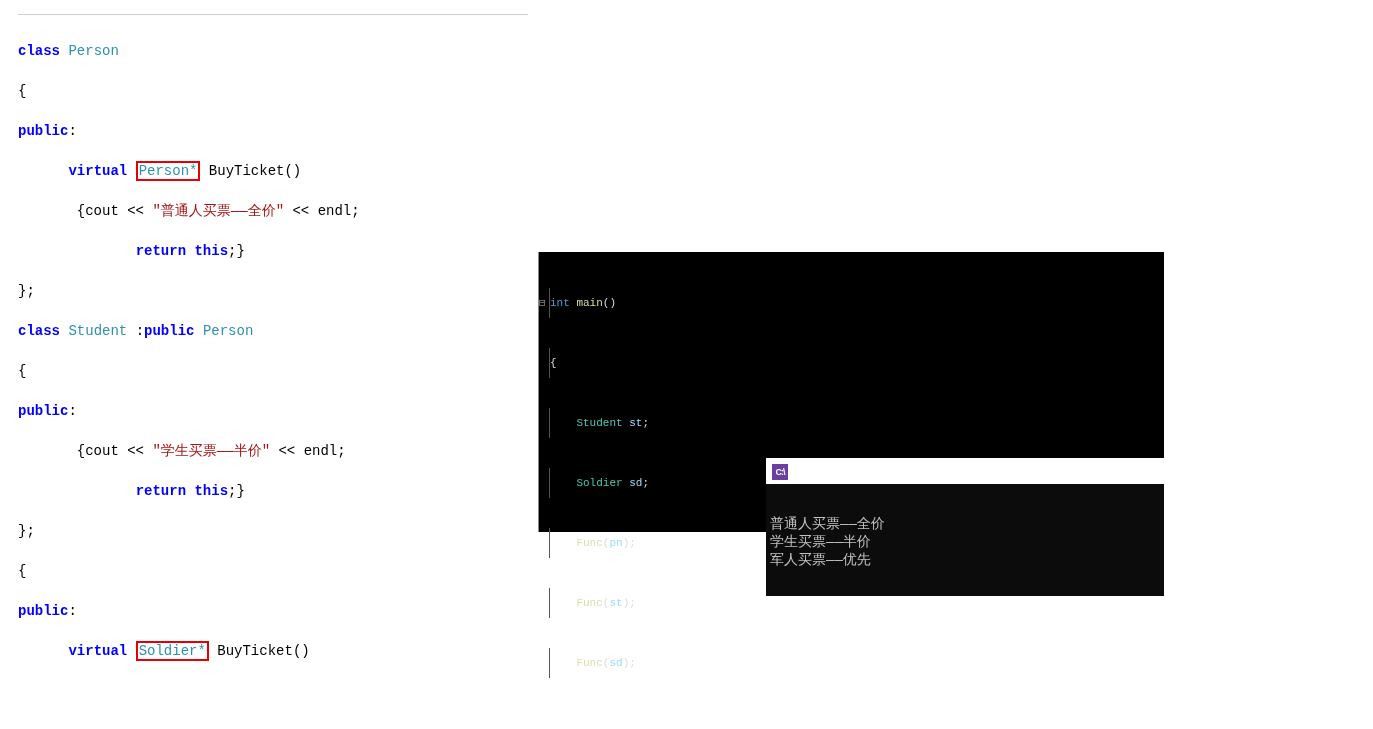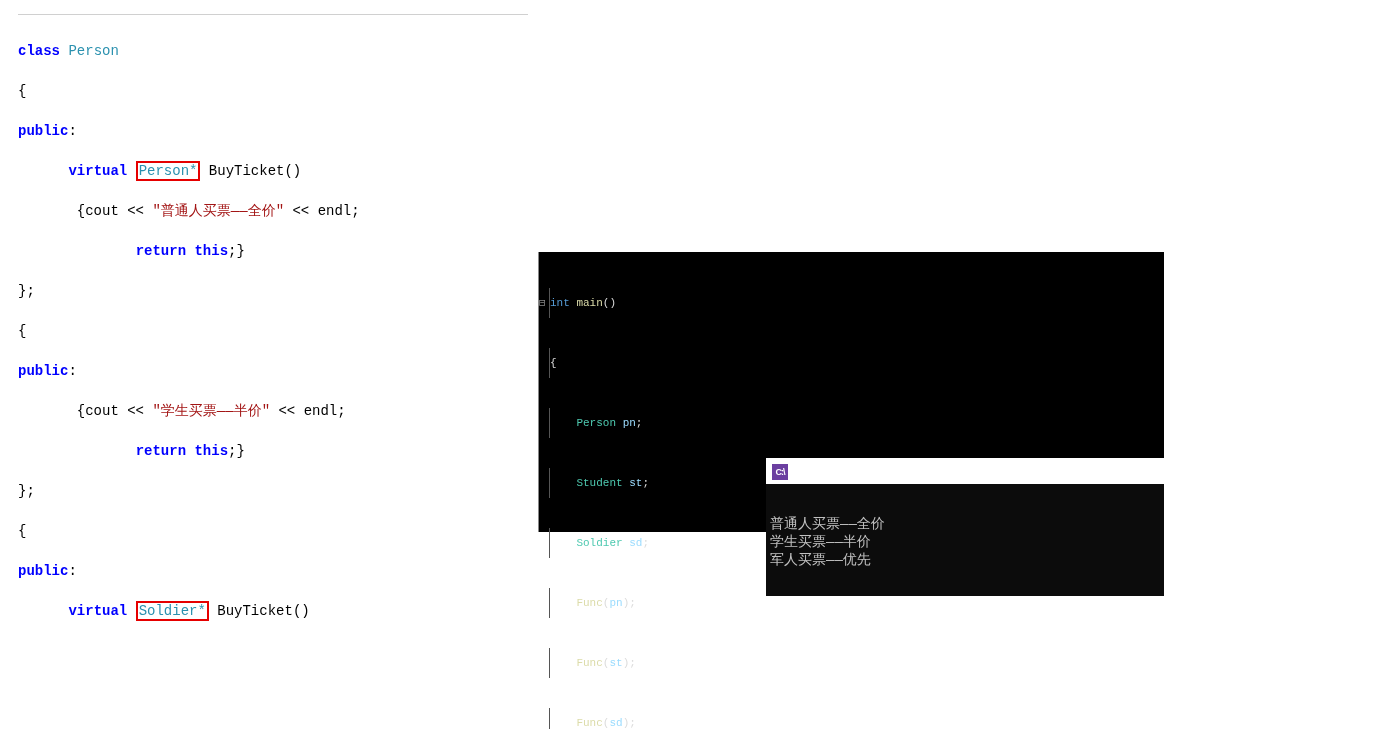--- a/index.html
+++ b/index.html
@@ -102,20 +102,21 @@
 <body>
 
 <div class="left-editor">
 <div><span class="kw">class</span><span> </span><span class="type">Person</span></div>
 <div>{</div>
 <div><span class="kw">public</span><span>:</span></div>
 <div><span>      </span><span class="kw">virtual</span><span> </span><span class="redbox type">Person*</span><span> </span><span>BuyTicket()</span></div>
 <div><span>       {cout &lt;&lt; </span><span class="str">"普通人买票——全价"</span><span> &lt;&lt; endl;</span></div>
 <div><span>              </span><span class="kw">return </span><span class="kw">this</span><span>;}</span></div>
 <div>};</div>
+<div><span class="kw">class</span><span> </span><span class="type">Student</span><span> :</span><span class="kw">public</span><span> </span><span class="type">Person</span></div>
 <div>{</div>
 <div><span class="kw">public</span><span>:</span></div>
 <div><span>       {cout &lt;&lt; </span><span class="str">"学生买票——半价"</span><span> &lt;&lt; endl;</span></div>
 <div><span>              </span><span class="kw">return </span><span class="kw">this</span><span>;}</span></div>
 <div>};</div>
 <div>{</div>
 <div><span class="kw">public</span><span>:</span></div>
 <div><span>      </span><span class="kw">virtual</span><span> </span><span class="redbox type">Soldier*</span><span> </span><span>BuyTicket()</span></div>
 
 
@@ -132,21 +133,20 @@
 
 
 
 
 
 </div>
 
 <div class="right-editor">
 <div><span class="gutter">⊟</span><span class="d-kw">int </span><span class="d-fn">main</span><span>()</span></div>
 <div><span class="gutter"> </span><span>{</span></div>
-<div><span class="gutter"> </span><span>    </span><span class="d-type">Person </span><span class="d-var">pn</span><span>;</span></div>
 <div><span class="gutter"> </span><span>    </span><span class="d-type">Student </span><span class="d-var">st</span><span>;</span></div>
 <div><span class="gutter"> </span><span>    </span><span class="d-type">Soldier </span><span class="d-var">sd</span><span>;</span></div>
 <div><span class="gutter"> </span><span>    </span><span class="d-fn">Func</span><span>(</span><span class="d-var">pn</span><span>);</span></div>
 <div><span class="gutter"> </span><span>    </span><span class="d-fn">Func</span><span>(</span><span class="d-var">st</span><span>);</span></div>
 <div><span class="gutter"> </span><span>    </span><span class="d-fn">Func</span><span>(</span><span class="d-var">sd</span><span>);</span></div>
 
 
 </div>
 
 <div class="console">

